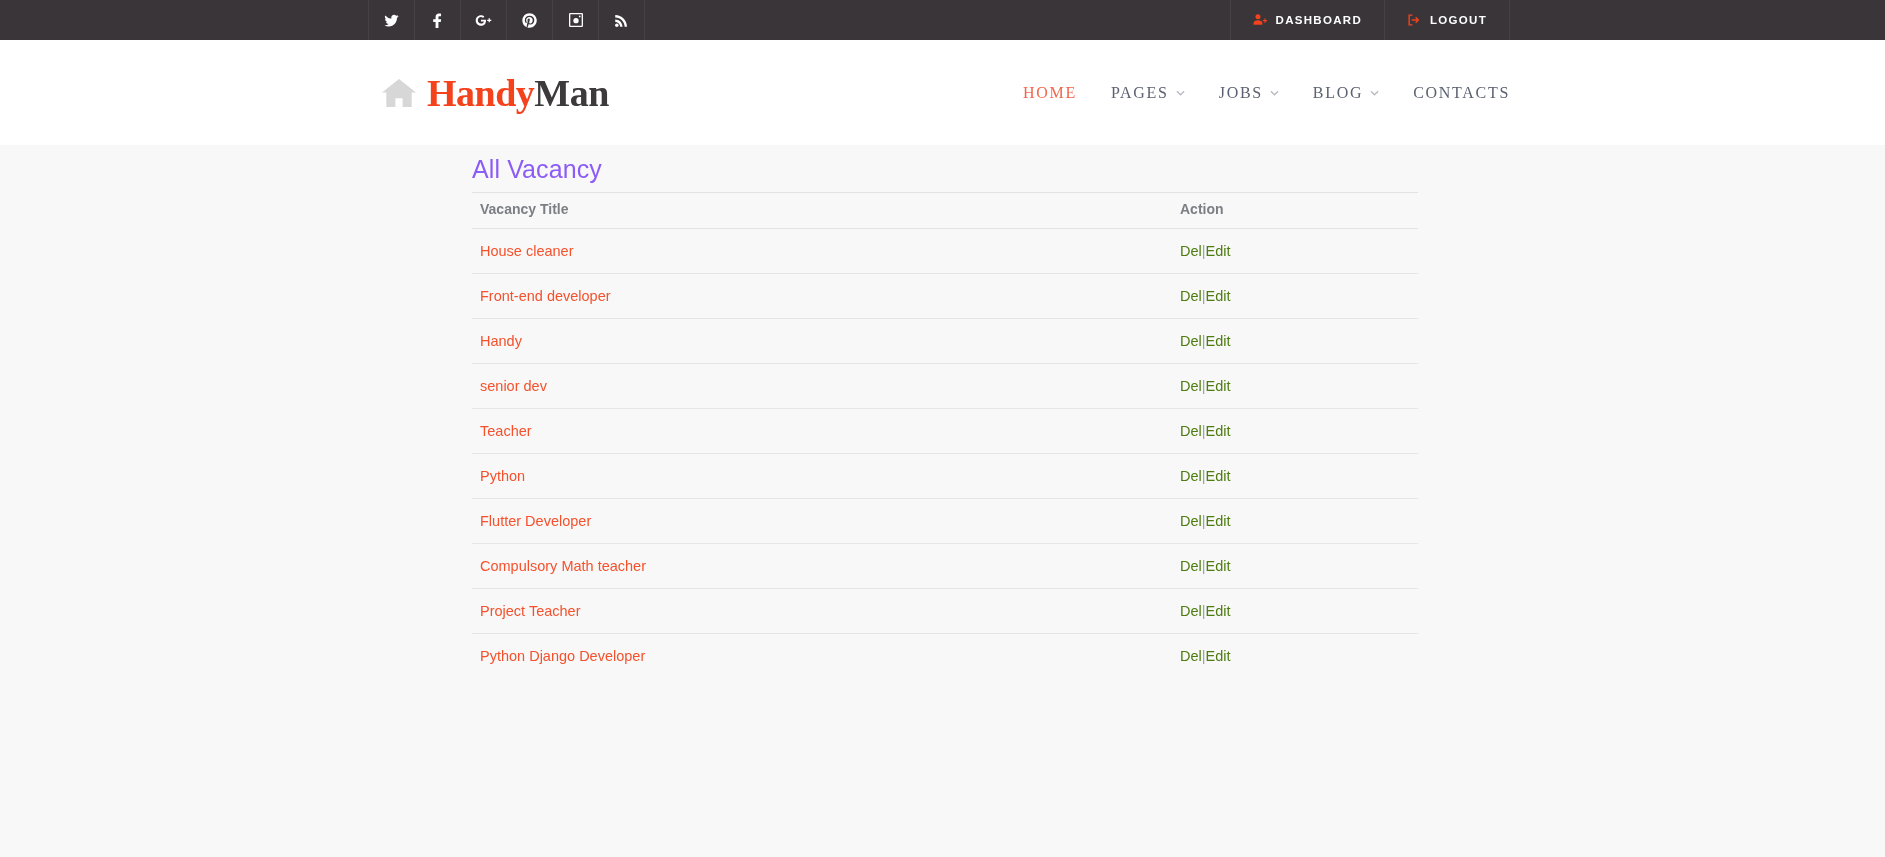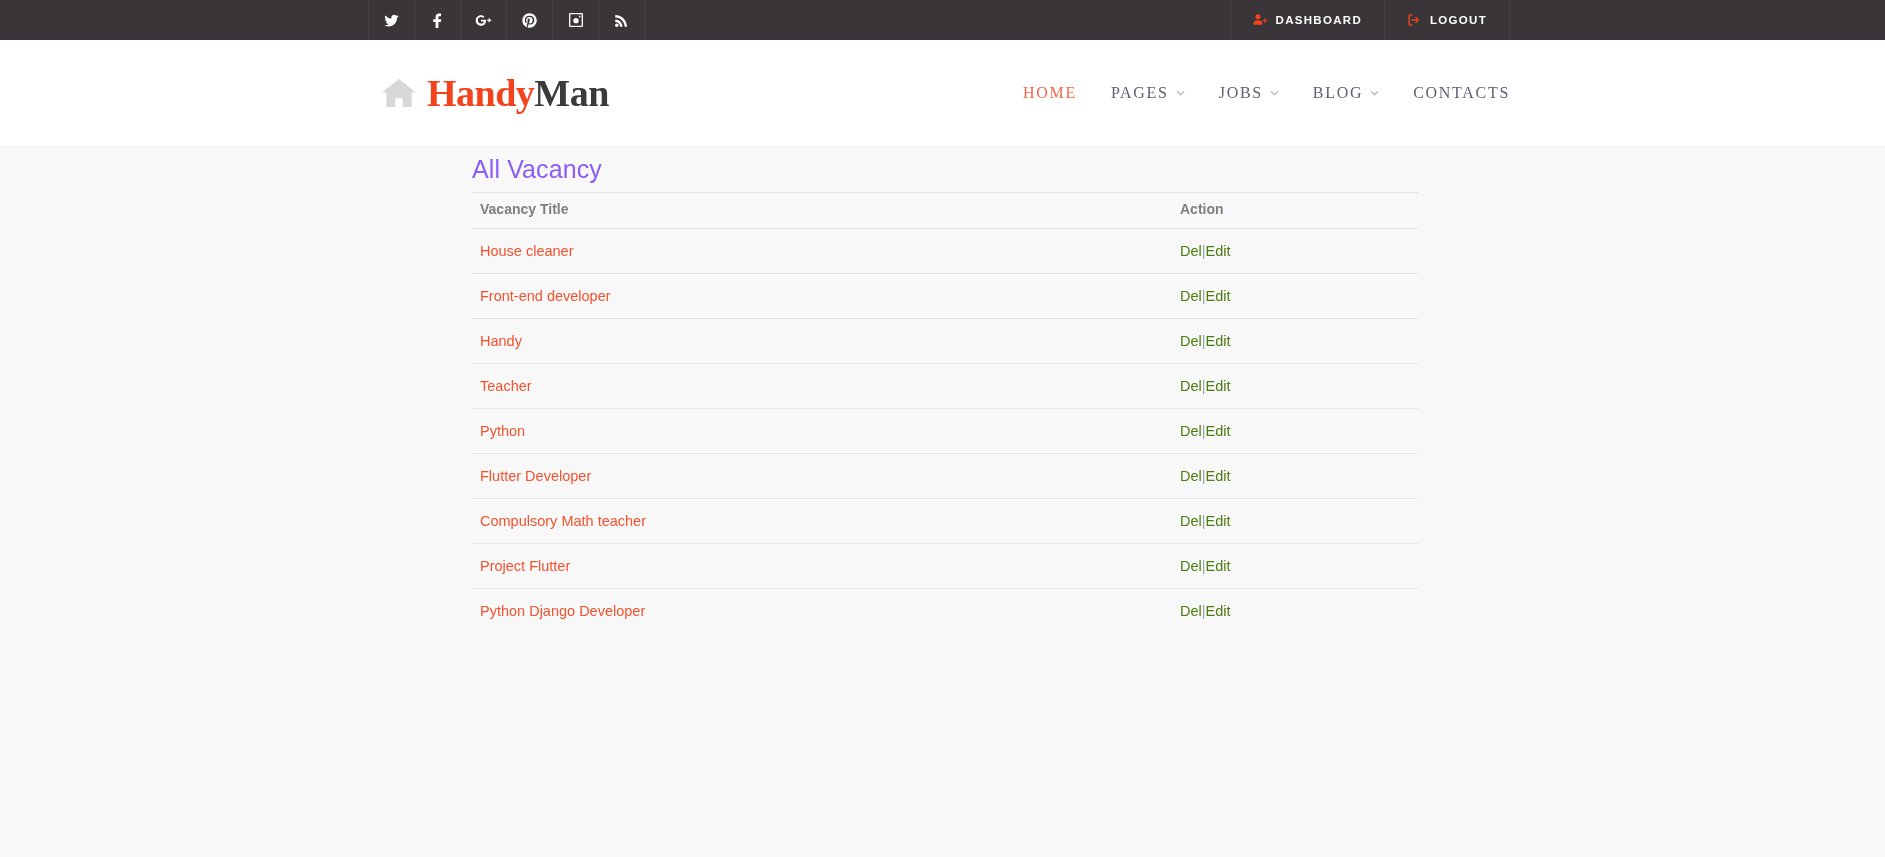--- a/index.html
+++ b/index.html
@@ -321,37 +321,41 @@
           </tr>
           <tr>
             <td class="cell-title"><a>Front-end developer</a></td>
             <td class="cell-action"><a class="act">Del</a><span class="sep">|</span><a class="act">Edit</a></td>
           </tr>
           <tr>
             <td class="cell-title"><a>Handy</a></td>
             <td class="cell-action"><a class="act">Del</a><span class="sep">|</span><a class="act">Edit</a></td>
           </tr>
           <tr>
+            <td class="cell-title"><a>senior dev</a></td>
+            <td class="cell-action"><a class="act">Del</a><span class="sep">|</span><a class="act">Edit</a></td>
+          </tr>
+          <tr>
             <td class="cell-title"><a>Teacher</a></td>
             <td class="cell-action"><a class="act">Del</a><span class="sep">|</span><a class="act">Edit</a></td>
           </tr>
           <tr>
             <td class="cell-title"><a>Python</a></td>
             <td class="cell-action"><a class="act">Del</a><span class="sep">|</span><a class="act">Edit</a></td>
           </tr>
           <tr>
             <td class="cell-title"><a>Flutter Developer</a></td>
             <td class="cell-action"><a class="act">Del</a><span class="sep">|</span><a class="act">Edit</a></td>
           </tr>
           <tr>
             <td class="cell-title"><a>Compulsory Math teacher</a></td>
             <td class="cell-action"><a class="act">Del</a><span class="sep">|</span><a class="act">Edit</a></td>
           </tr>
           <tr>
-            <td class="cell-title"><a>Project Flutter</a></td>
+            <td class="cell-title"><a>Project Teacher</a></td>
             <td class="cell-action"><a class="act">Del</a><span class="sep">|</span><a class="act">Edit</a></td>
           </tr>
           <tr>
             <td class="cell-title"><a>Python Django Developer</a></td>
             <td class="cell-action"><a class="act">Del</a><span class="sep">|</span><a class="act">Edit</a></td>
           </tr>
         </tbody>
     </table>
 
   </div>

